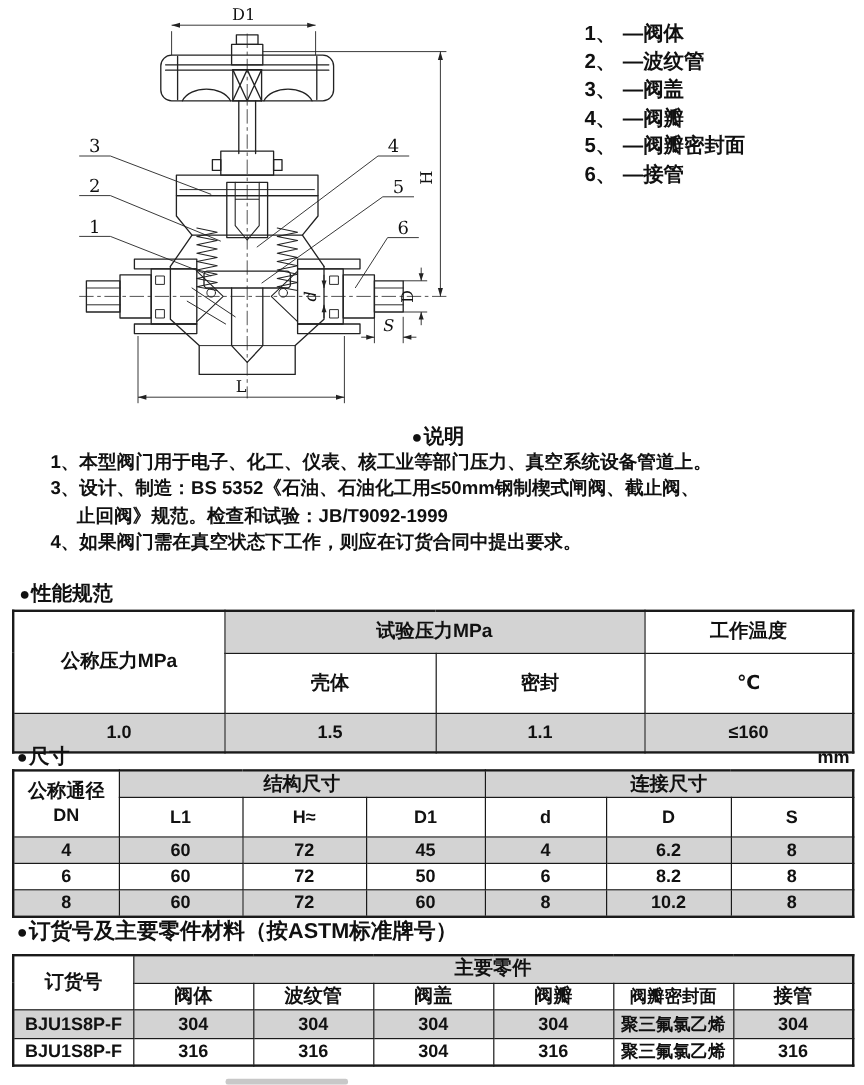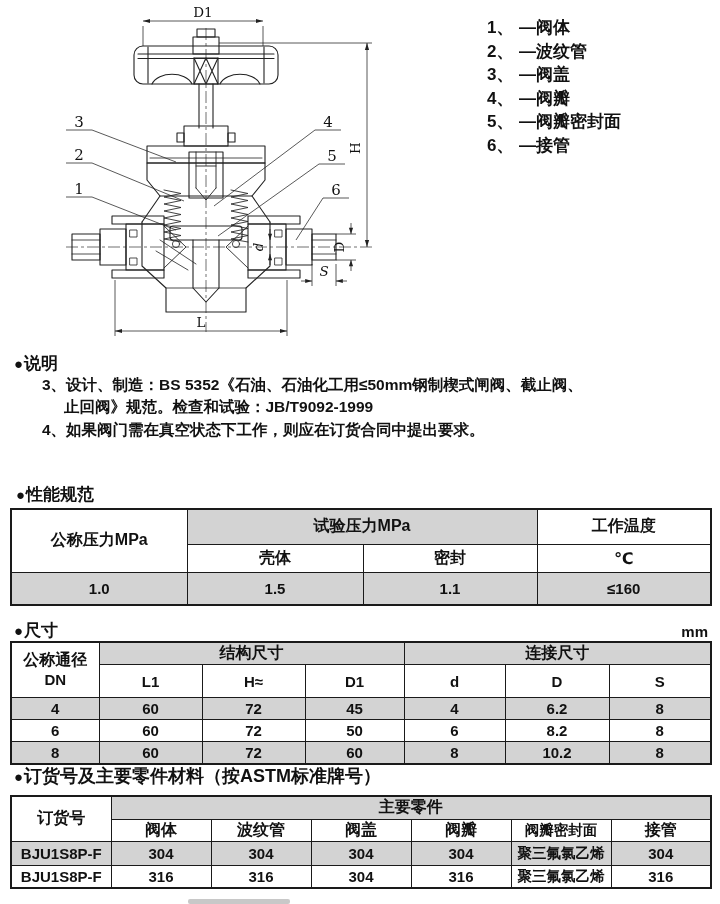--- a/index.html
+++ b/index.html
@@ -12,21 +12,21 @@
   
   #valve-svg{position:absolute;left:0;top:0;width:460px;height:350px;}
 
   
   .parts{position:absolute;left:487px;top:16px;font-weight:bold;font-size:17px;}
   .part{display:flex;line-height:23.6px;white-space:nowrap;}
   .part .pnum{width:32px;}
 
   
   .notes{position:absolute;left:14px;top:353px;width:702px;font-weight:bold;}
-  .sec-title{font-size:17px;font-weight:bold;line-height:21px;white-space:nowrap;}
+  .sec-title{font-size:17px;font-weight:bold;line-height:21px;white-space:nowrap;text-align:center;}
   .bullet{font-size:15px;margin-right:1px;}
   .nline{font-size:15.5px;line-height:22.3px;padding-left:28px;white-space:nowrap;}
   .nline.wrap{padding-left:50px;}
 
   
   .ttl-perf{position:absolute;left:16px;top:484px;}
   .tbl-perf{position:absolute;left:10px;top:508px;}
   .ttl-dims{position:absolute;left:14px;top:620px;}
   .unit-mm{position:absolute;right:12px;top:623px;font-size:15px;font-weight:bold;}
   .tbl-dims{position:absolute;left:10px;top:641px;}
@@ -198,40 +198,41 @@
       <span>—阀瓣密封面</span>
     </div>
   <div class="part">
       <span class="pnum">6、</span>
       <span>—接管</span>
     </div>
 </div>
 
 <div class="notes">
   <div class="sec-title"><span class="bullet">●</span><span>说明</span></div>
+  <div class="nline">1、本型阀门用于电子、化工、仪表、核工业等部门压力、真空系统设备管道上。</div>
   <div class="nline">3、设计、制造：BS 5352《石油、石油化工用≤50mm钢制楔式闸阀、截止阀、</div>
   <div class="nline wrap">止回阀》规范。检查和试验：JB/T9092-1999</div>
   <div class="nline">4、如果阀门需在真空状态下工作，则应在订货合同中提出要求。</div>
 </div>
 
 <div class="sec-title ttl-perf"><span class="bullet">●</span><span>性能规范</span></div>
 <table class="tbl-perf">
   <colgroup>
       <col style="width:176px">
       <col style="width:176px">
       <col style="width:174px">
       <col style="width:174px">
     </colgroup>
   <tbody>
       <tr style="height:35px">
     <td rowspan="2" class="cn">公称压力MPa</td>
     <td colspan="2" class="cn gray">试验压力MPa</td>
     <td class="cn">工作温度</td>
   </tr>
-  <tr style="height:28px">
+  <tr style="height:50px">
     <td class="cn">壳体</td>
     <td class="cn">密封</td>
     <td class="cn">℃</td>
   </tr>
   <tr style="height:33px">
     <td class="num gray">1.0</td>
     <td class="num gray">1.5</td>
     <td class="num gray">1.1</td>
     <td class="num gray">≤160</td>
   </tr>

